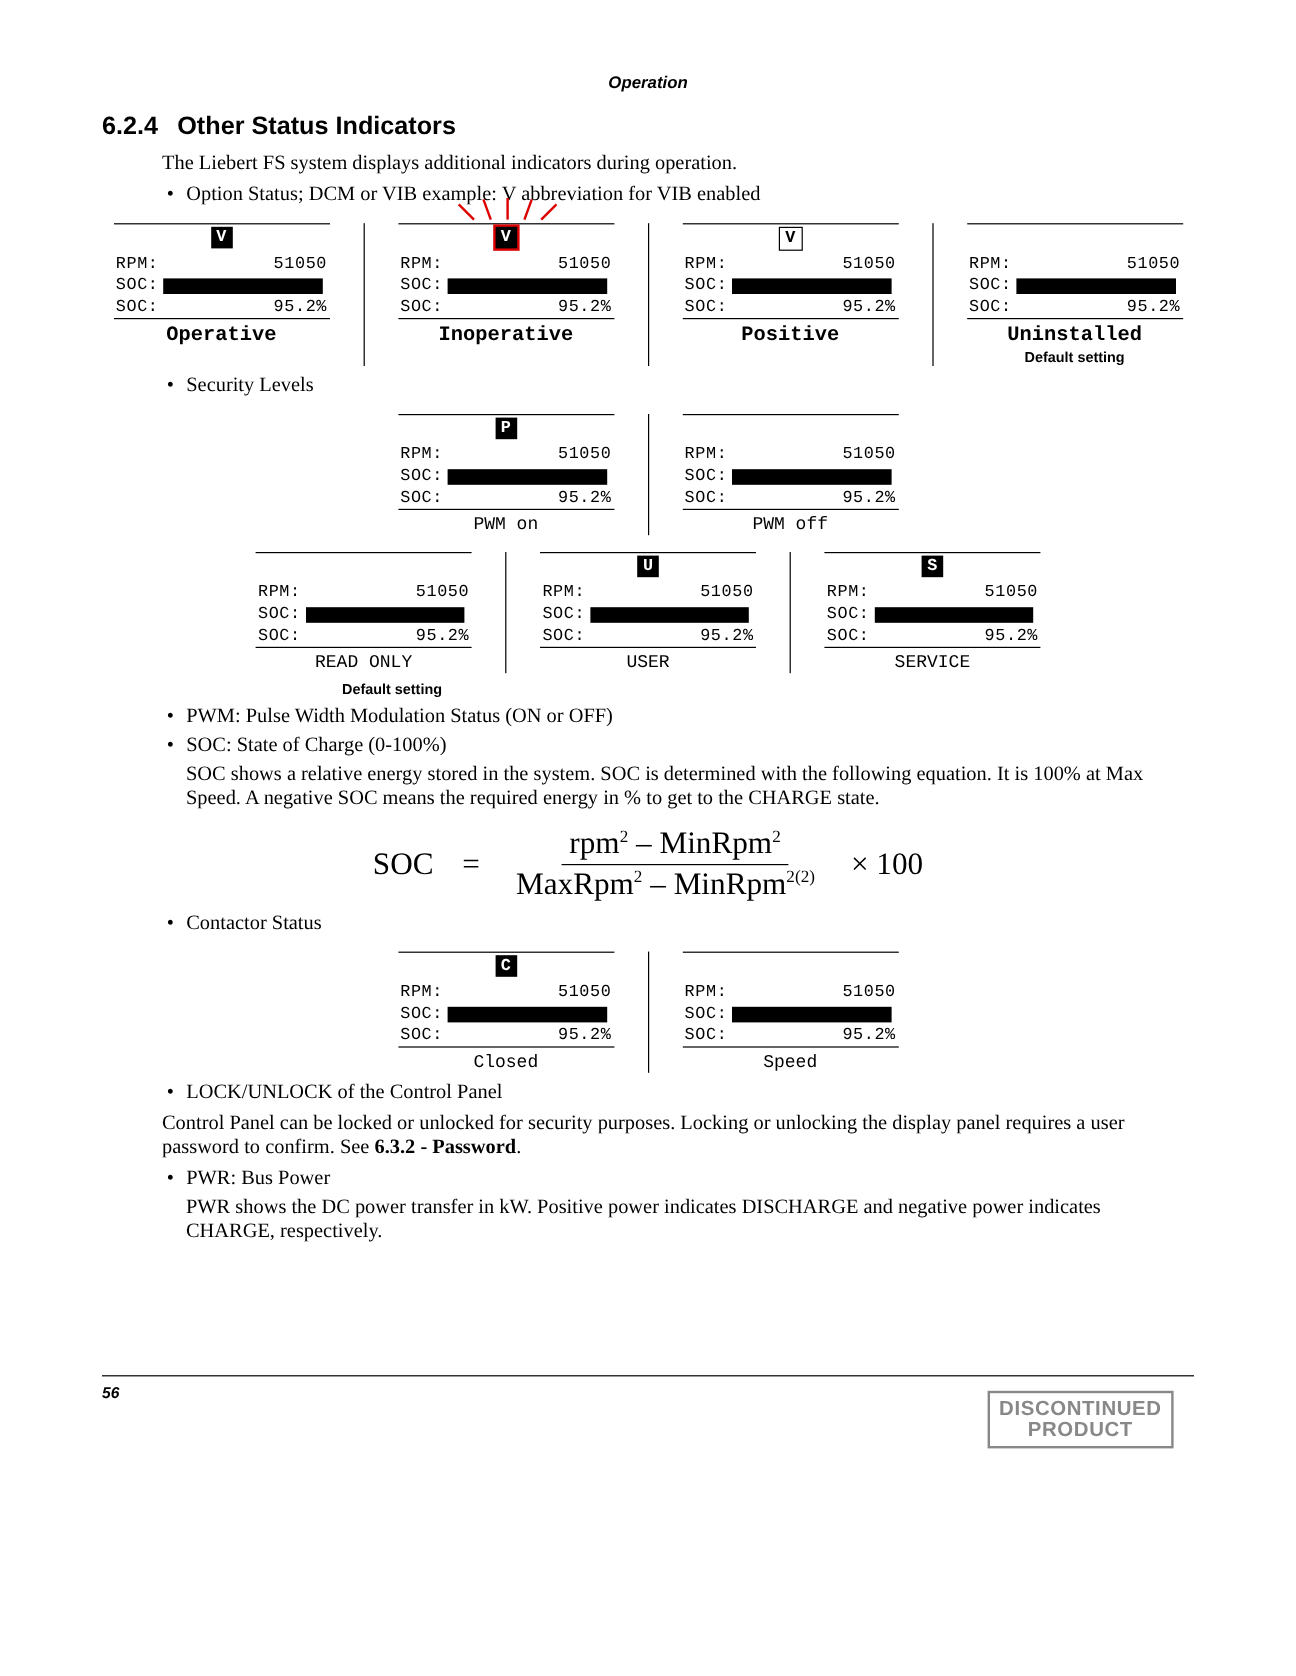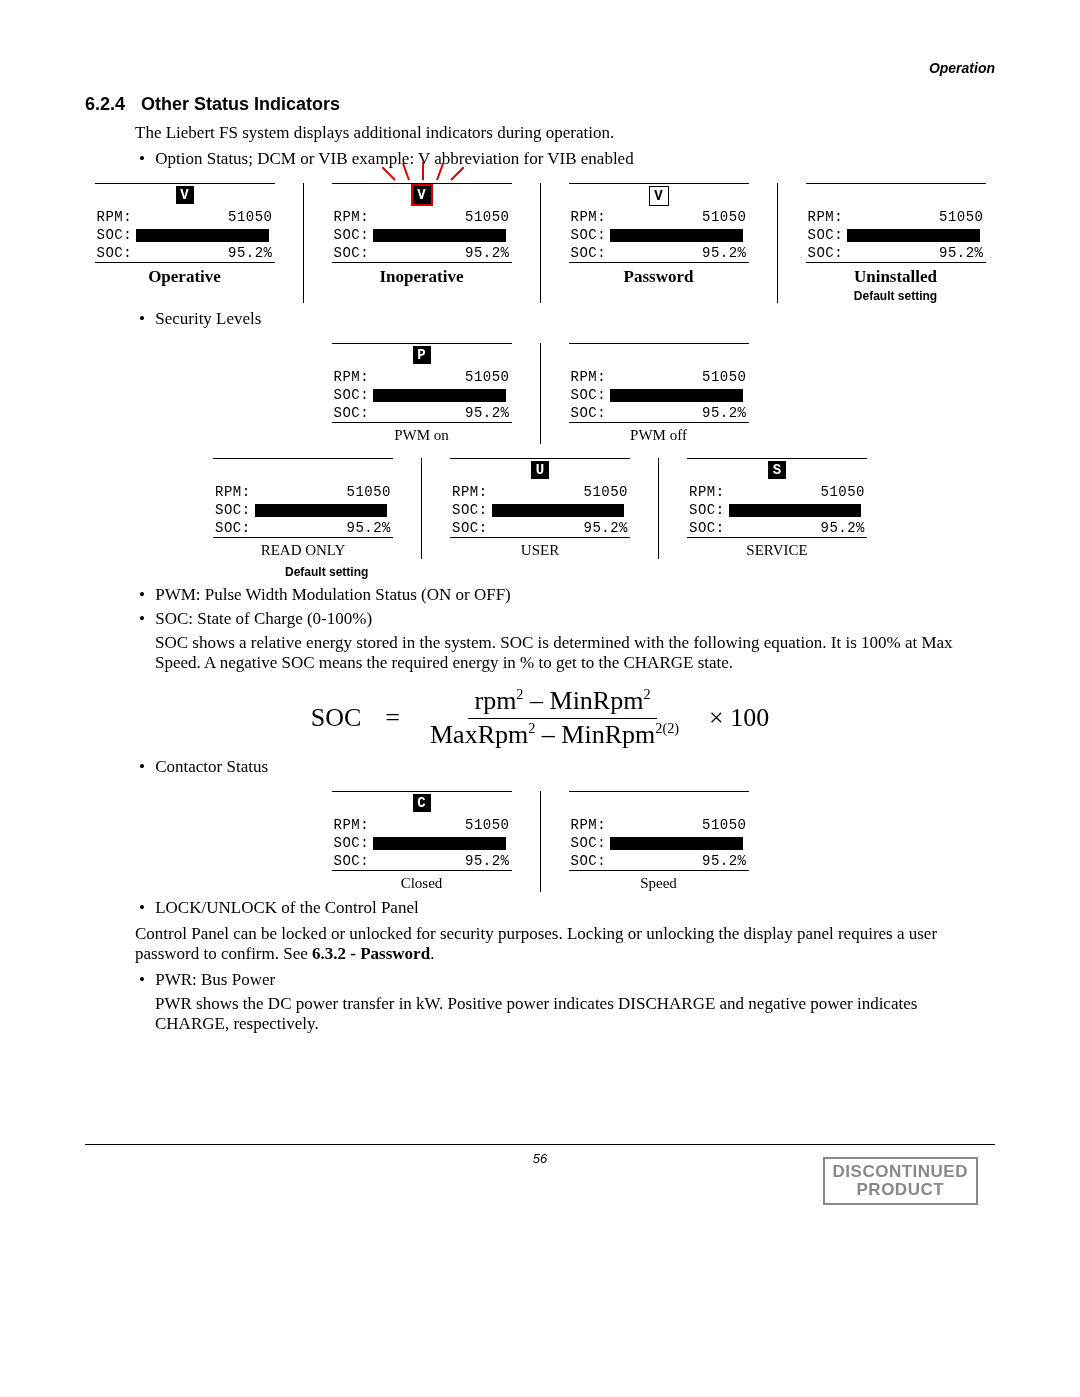--- a/index.html
+++ b/index.html
@@ -6,31 +6,31 @@
     font-family: "Times New Roman", serif;
     font-size: 17px;
     margin: 0;
     padding: 60px 85px 40px 85px;
     width: 1080px;
     box-sizing: border-box;
     background: #fff;
     color: #000;
   }
   .header-right {
-    text-align: right;
+    text-align: center;
     font-family: Arial, Helvetica, sans-serif;
     font-weight: bold;
     font-style: italic;
     font-size: 14px;
     margin-bottom: 18px;
   }
   .section-heading {
     font-family: Arial, Helvetica, sans-serif;
     font-weight: bold;
-    font-size: 18px;
+    font-size: 21px;
     margin-bottom: 8px;
   }
   .section-num { margin-right: 16px; }
   .intro {
     margin: 0 0 6px 50px;
   }
   .bullet-line {
     margin: 4px 0 4px 70px;
   }
   .bullet-line::before {
@@ -101,21 +101,21 @@
     height: 18px;
     padding: 0 2px;
   }
   .blackbar {
     flex: 1;
     height: 13px;
     background: #000;
     margin: 0 4px;
   }
   .panel-caption {
-    font-family: Liberation Serif, serif;
+    font-family: Liberation Mono, monospace;
     font-size: 15px;
     text-align: left;
     margin-top: 4px;
   }
   .panel-caption.bold { font-weight: bold; font-size: 17px; }
   .panel-subcaption {
     font-family: Arial, Helvetica, sans-serif;
     font-weight: bold;
     font-size: 12px;
     text-align: center;
@@ -180,23 +180,23 @@
   .frac .den { padding: 2px 6px 0 6px; }
   sup { font-size: 0.55em; vertical-align: super; line-height: 0; }
 
   .footer-line {
     border-top: 1px solid #000;
     margin-top: 110px;
     padding-top: 6px;
     position: relative;
   }
   .page-num {
-    text-align: center;
+    text-align: left;
     font-family: Arial, Helvetica, sans-serif;
-    font-weight: normal;
+    font-weight: bold;
     font-style: italic;
     font-size: 13px;
   }
   .stamp {
     position: absolute;
     right: 17px;
     top: 12px;
     border: 2px solid #888;
     color: #888;
     font-family: Arial, Helvetica, sans-serif;
@@ -291,21 +291,21 @@
         <div class="lcd-row">
             <span>SOC:</span>
             <span class="blackbar"></span>
           </div>
         <div class="lcd-row">
             <span>SOC:</span>
             <span>95.2%</span>
           </div>
       </div>
     </div>
-    <div class="panel-caption bold">Password</div>
+    <div class="panel-caption bold">Positive</div>
   </div>
   <div class="col-sep"></div>
 
   <div class="panel-block">
     <div class="lcd">
       <div class="lcd-top"></div>
       <div class="lcd-rows">
         <div class="lcd-row">
             <span>RPM:</span>
             <span>51050</span>

